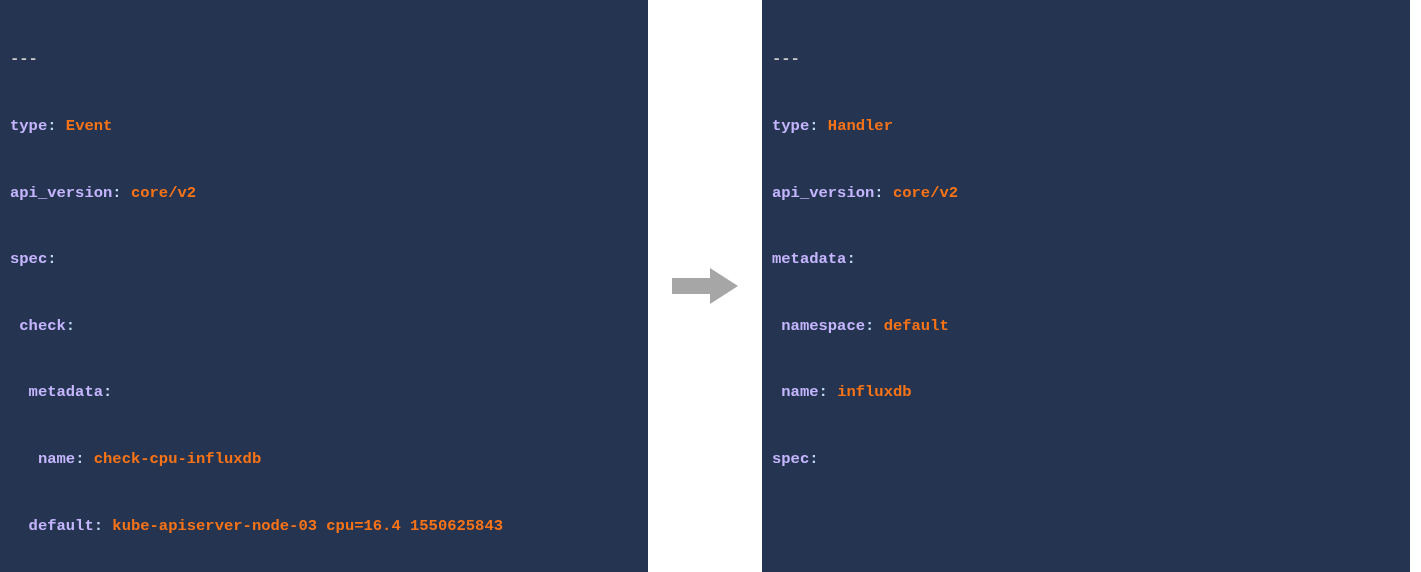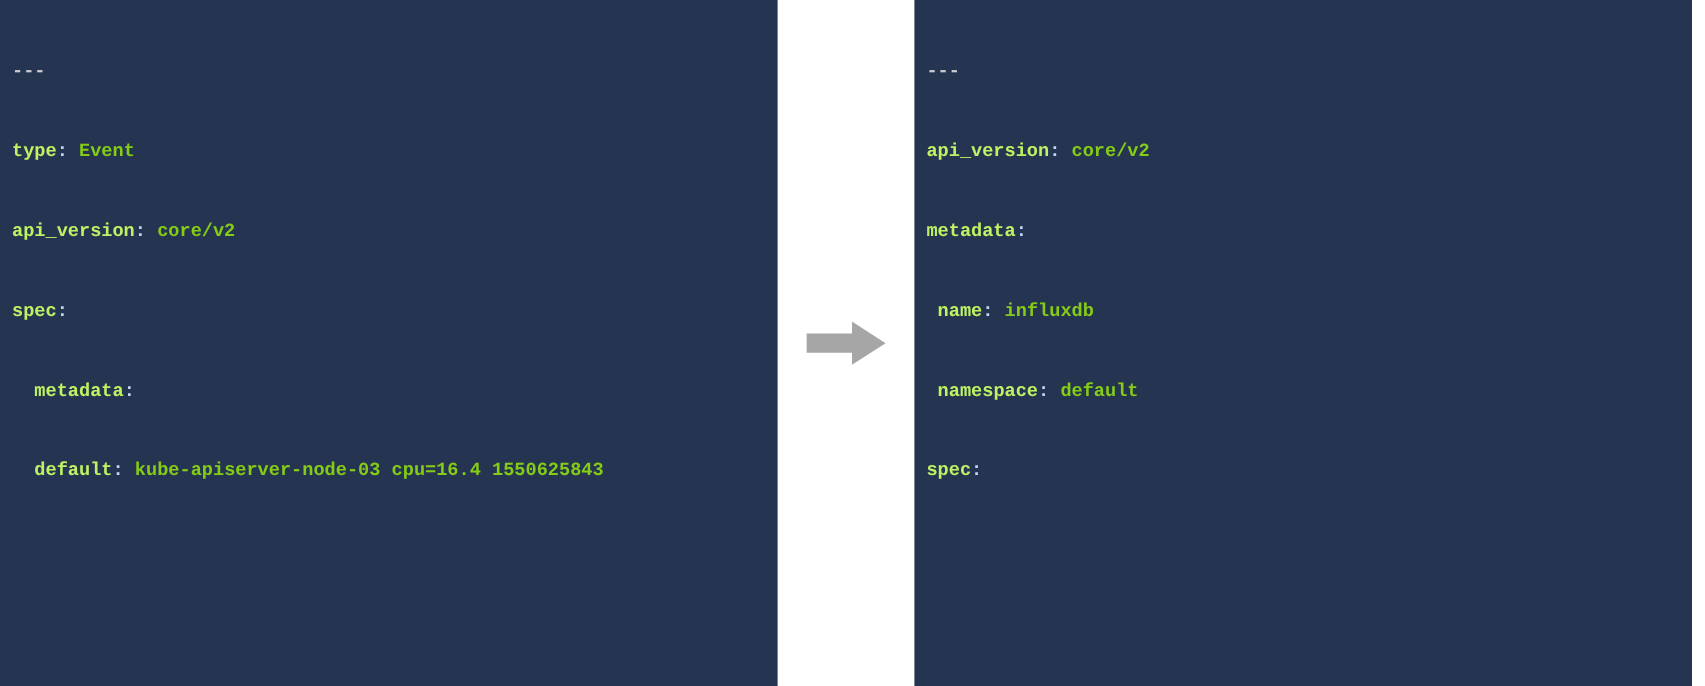--- a/index.html
+++ b/index.html
@@ -30,58 +30,61 @@
     width: 648px;
     height: 572px;
   }
   .arrow-wrap {
     flex: 0 0 auto;
     display: flex;
     align-items: center;
     justify-content: center;
     width: 70px;
   }
-  .k { color: #bef264; text-align: right; }       
+  .k { color: #c4b5fd; text-align: right; }       
   .c { color: #bdd9f2; }       
-  .v { color: #84cc16; }       
+  .v { color: #f97316; }       
   .d { color: #cccccc; }       
   .line { display: block; }
   svg.arrow { width: 66px; height: 40px; }
 </style>
 </head>
 <body>
 
 <div class="code-panel panel-left">
 <span class="line"><span class="d">---</span></span>
 <span class="line"><span class="k">type</span><span class="c">:</span> <span class="v">Event</span></span>
 <span class="line"><span class="k">api_version</span><span class="c">:</span> <span class="v">core/v2</span></span>
 <span class="line"><span class="k">spec</span><span class="c">:</span></span>
+<span class="line"> <span class="k">check</span><span class="c">:</span></span>
 <span class="line">  <span class="k">metadata</span><span class="c">:</span></span>
+<span class="line">   <span class="k">name</span><span class="c">:</span> <span class="v">check-cpu-influxdb</span></span>
 <span class="line">  <span class="k">default</span><span class="c">:</span> <span class="v">kube-apiserver-node-03 cpu=16.4 1550625843</span></span>
 
 
 
 
 
 
 
 </div>
 
 <div class="arrow-wrap">
 <svg class="arrow" viewBox="0 0 66 40">
   <polygon points="0,12 38,12 38,2 66,20 38,38 38,28 0,28" fill="#a6a6a6"></polygon>
 </svg>
 </div>
 
 <div class="code-panel panel-right">
 <span class="line"><span class="d">---</span></span>
+<span class="line"><span class="k">type</span><span class="c">:</span> <span class="v">Handler</span></span>
 <span class="line"><span class="k">api_version</span><span class="c">:</span> <span class="v">core/v2</span></span>
 <span class="line"><span class="k">metadata</span><span class="c">:</span></span>
+<span class="line"> <span class="k">namespace</span><span class="c">:</span> <span class="v">default</span></span>
 <span class="line"> <span class="k">name</span><span class="c">:</span> <span class="v">influxdb</span></span>
-<span class="line"> <span class="k">namespace</span><span class="c">:</span> <span class="v">default</span></span>
 <span class="line"><span class="k">spec</span><span class="c">:</span></span>
 
 
 
 
 
 
 
 </div>
 

